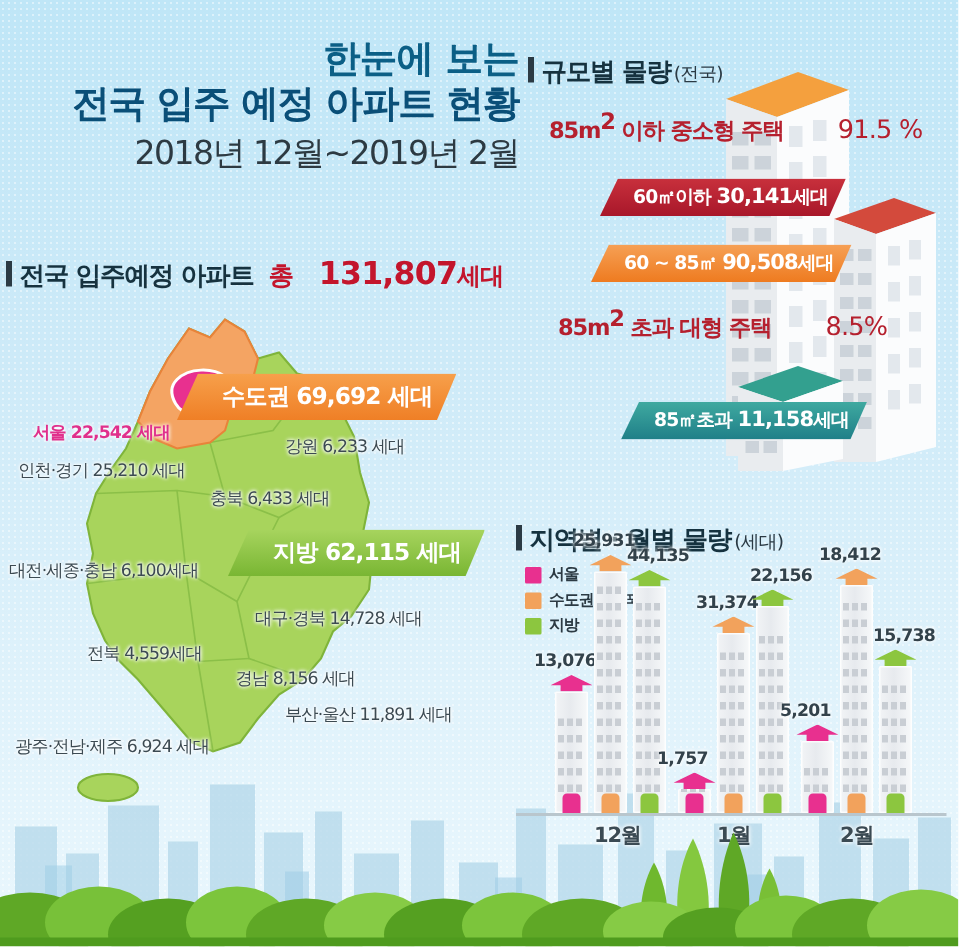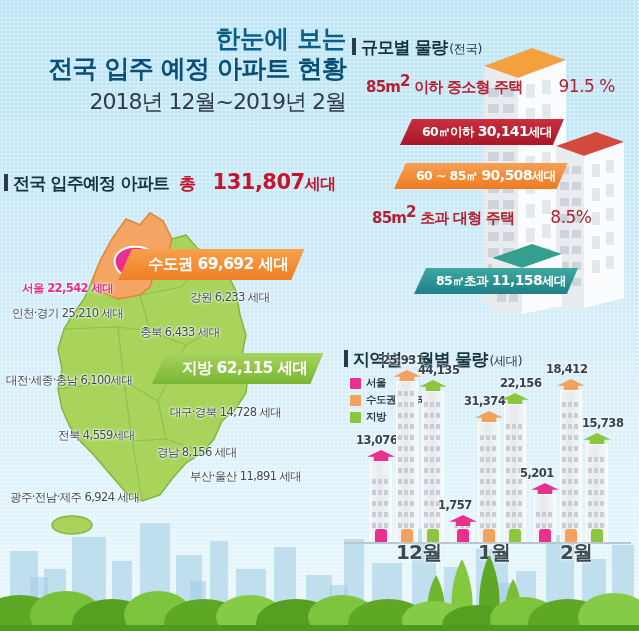--- a/index.html
+++ b/index.html
@@ -122,21 +122,21 @@
   .win{position:absolute;left:2px;right:2px;height:5px;
     background:repeating-linear-gradient(90deg,#c9ced4 0 4px,transparent 4px 6px);}
   .roof{position:absolute;left:-3px;width:28px;height:11px;}
   .base{position:absolute;bottom:0;left:5px;width:12px;height:13px;border-radius:3px 3px 0 0;}
   .vlabel{
     position:absolute;white-space:nowrap;font-size:11.5px;font-weight:bold;
     color:#33424b;letter-spacing:-.5px;
     text-shadow:0 0 3px #fff,0 0 3px #fff;
   }
   .xaxis{position:absolute;left:0;right:0;bottom:20px;height:2px;background:#b9c6cd;}
-  .mlabel{position:absolute;bottom:-2px;font-size:20px;font-weight:bold;
+  .mlabel{position:absolute;bottom:-2px;font-size:14px;font-weight:bold;
     color:#3b4a53;letter-spacing:-.8px;text-shadow:0 0 3px #fff,0 0 3px #fff;}
 
   
   #scenery{position:absolute;left:0;right:0;bottom:0;height:120px;z-index:1;}
   #scenery svg{display:block;}
   #trees-fg{position:absolute;left:0;right:0;bottom:0;height:90px;z-index:8;}
 </style>
 </head>
 <body>
 

